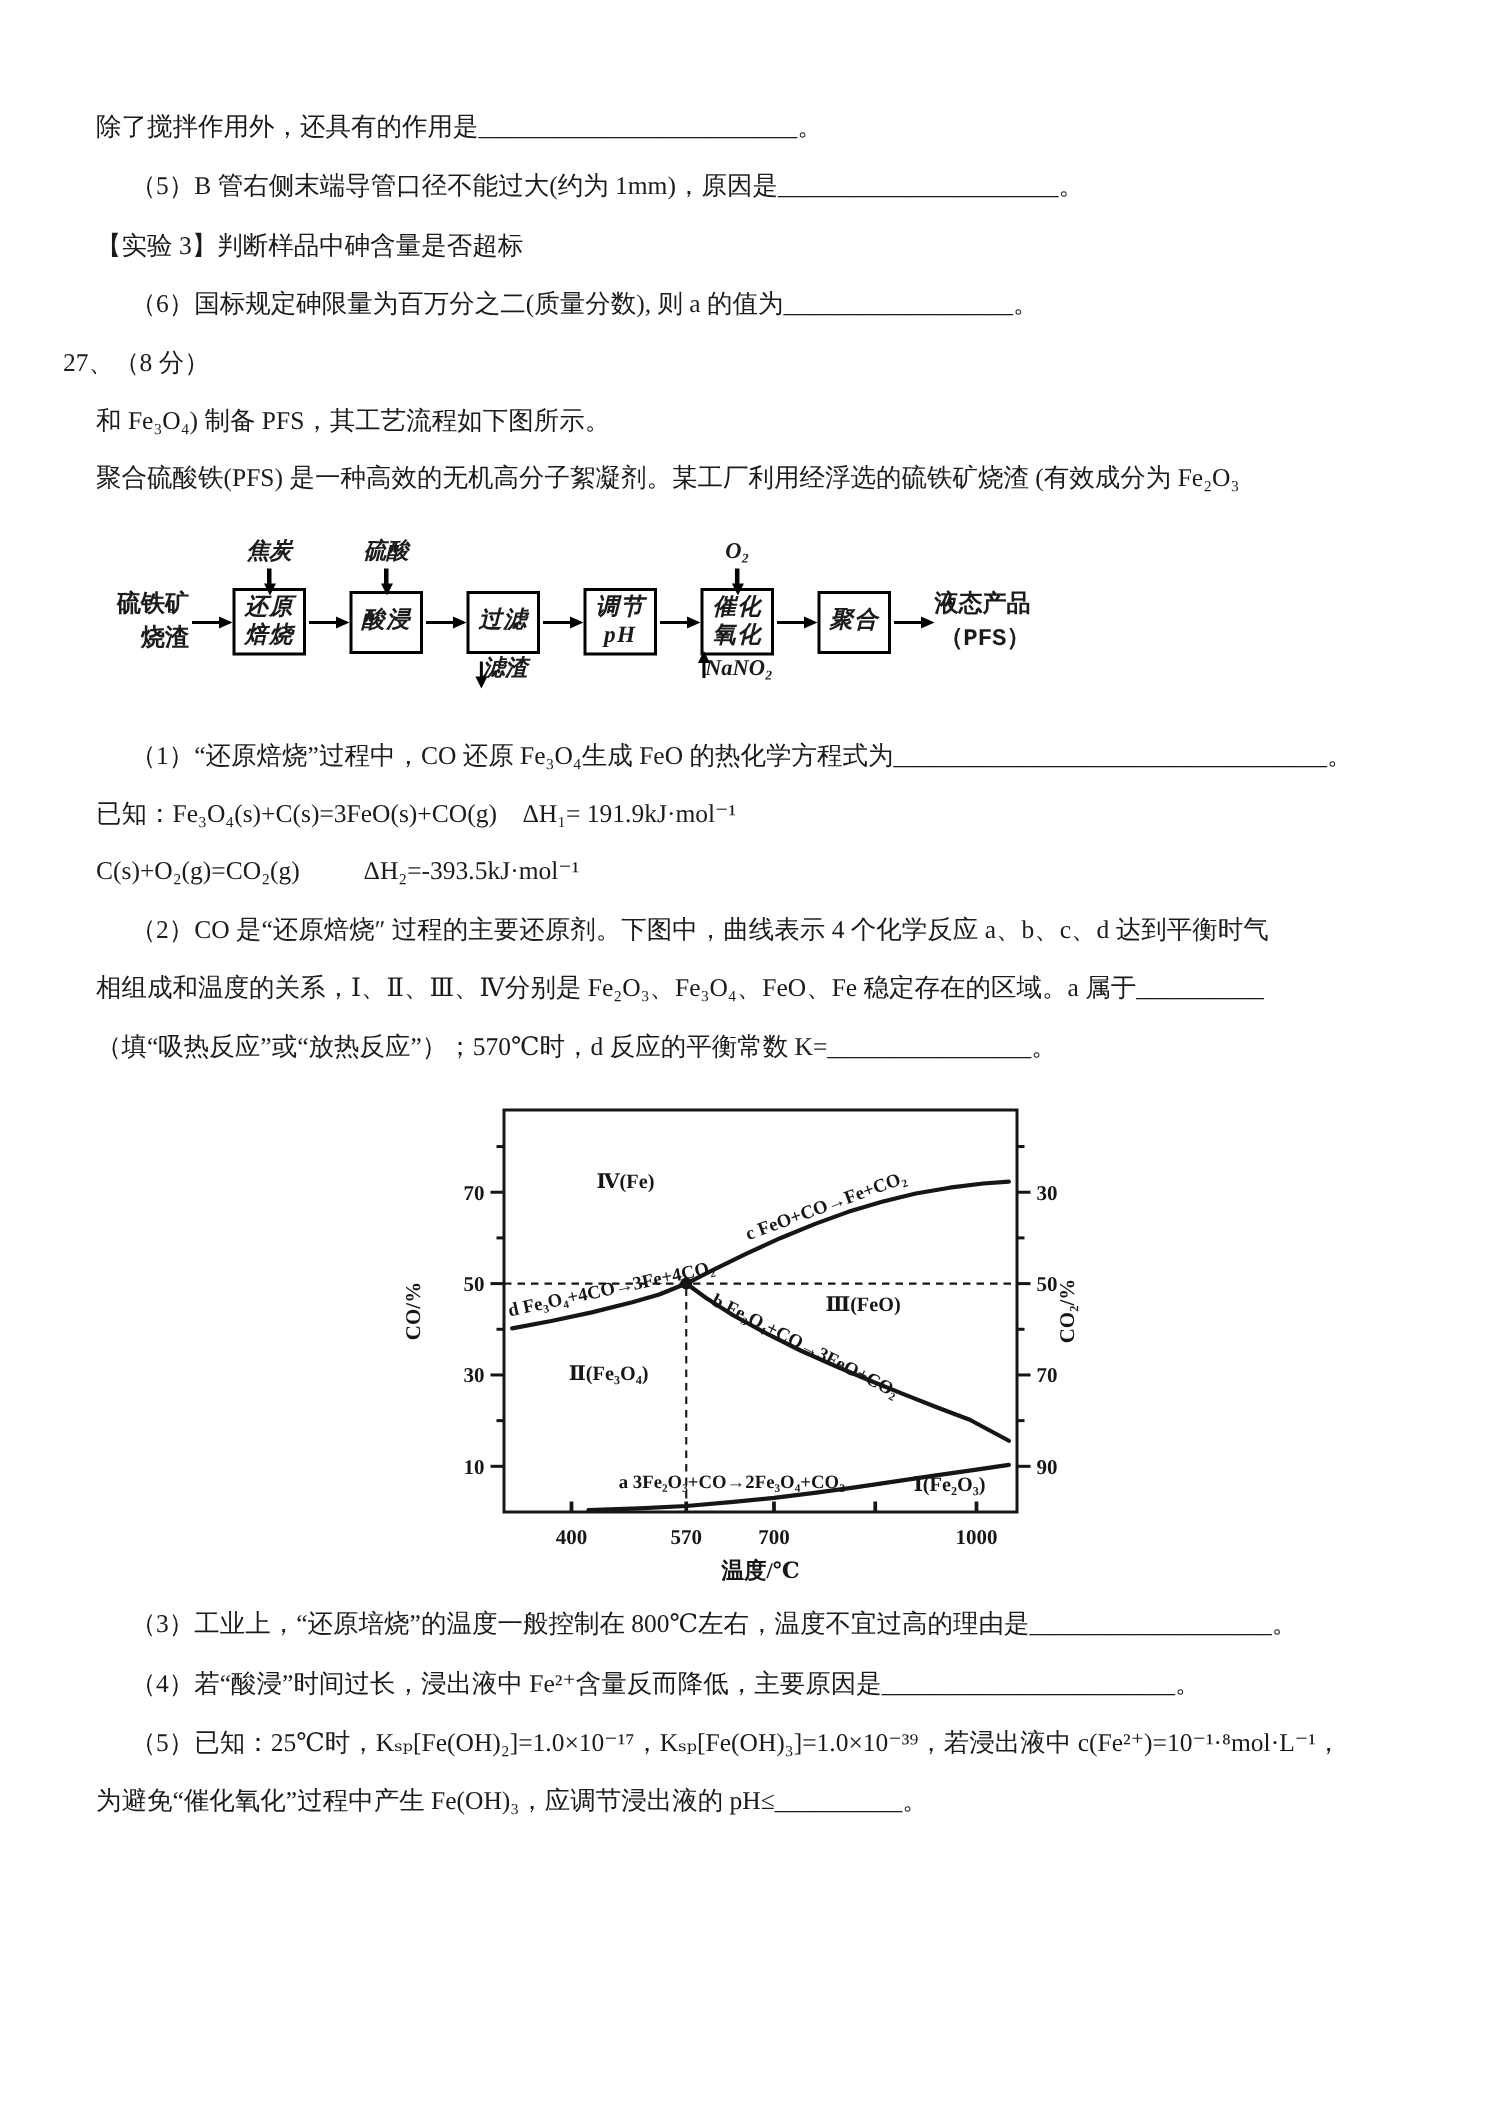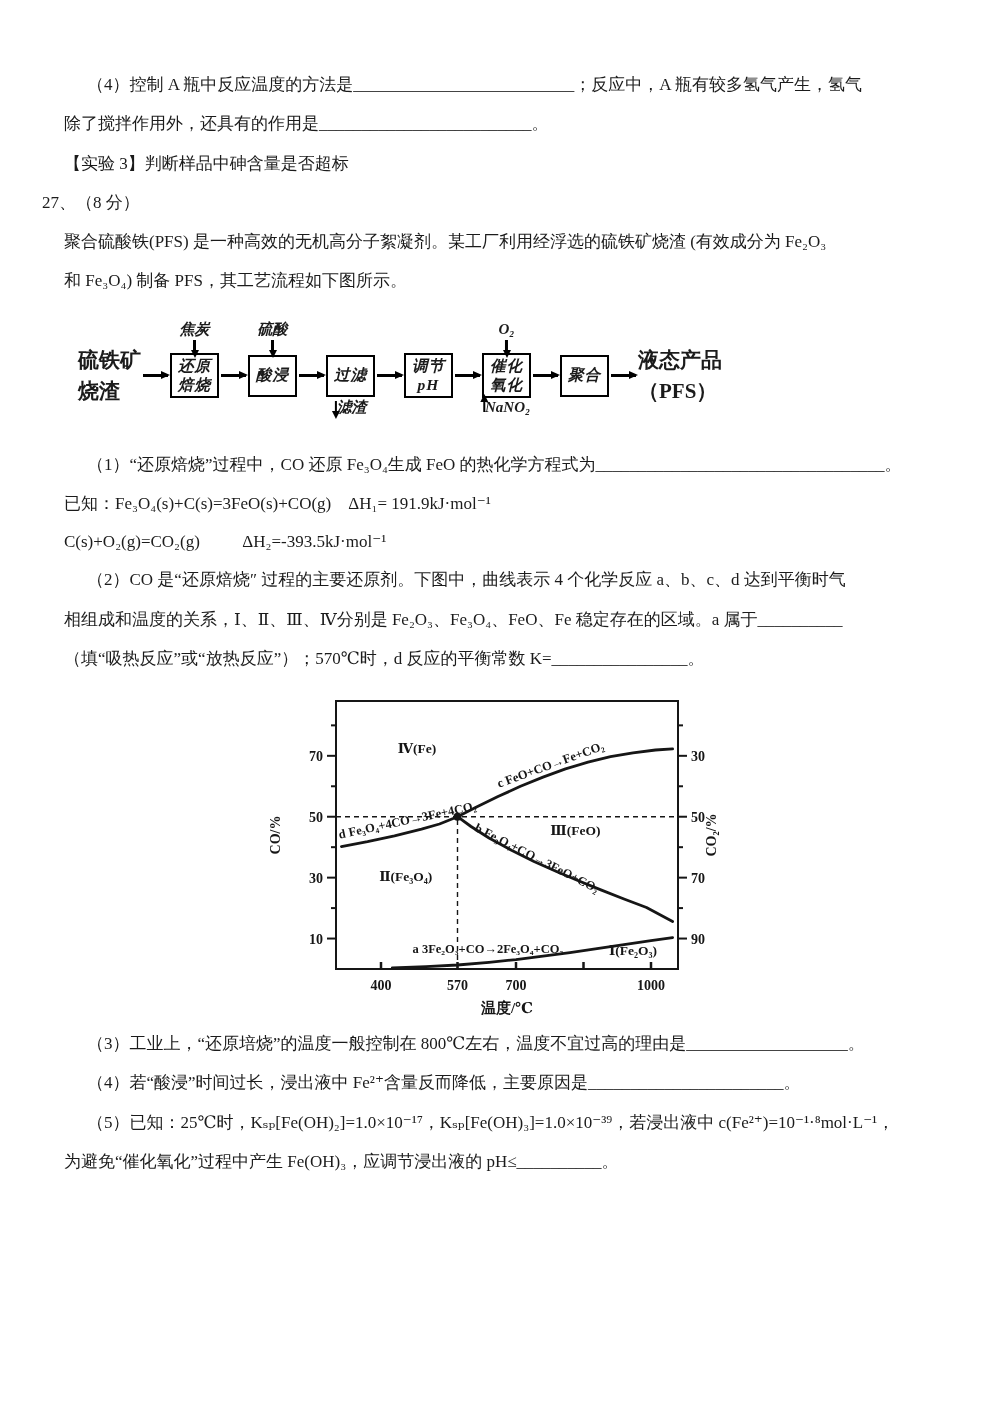--- a/index.html
+++ b/index.html
@@ -6,21 +6,21 @@
   body{width:992px;height:1403px;overflow:hidden;color:#1b1b1b;
        font-family:"Liberation Serif","DejaVu Serif",serif;}
   .page{padding:74px 58px 0 64px;}
   .line{font-size:17px;line-height:1.25;margin:0 0 18px;white-space:pre-wrap;}
   .indent{text-indent:23px;}
   .outdent{margin-left:-22px;}
   .gap-sm{margin-bottom:16px;}
   .gap-eq{margin-bottom:17px;}
   
   .flow{display:flex;align-items:center;height:136px;margin:4px 0 10px 14px;}
-  .ftext{font-weight:bold;font-size:21px;line-height:1.45;text-align:left;white-space:pre-line;flex:none;}
+  .ftext{font-weight:bold;font-size:16px;line-height:1.45;text-align:right;white-space:pre-line;flex:none;font-family:Liberation Mono, monospace;}
   .fstep{position:relative;display:flex;align-items:center;justify-content:center;height:100%;flex:none;font-style:italic;}
   .fbox{border:2px solid #000;min-width:44px;min-height:42px;display:flex;align-items:center;justify-content:center;
         font-weight:bold;font-size:15.5px;line-height:1.2;text-align:center;white-space:pre-line;
         padding:2px 6px;letter-spacing:1px;background:#fff;box-sizing:border-box;}
   .harr{width:25px;height:2.4px;background:#000;position:relative;flex:none;margin:0 2px;}
   .harr::after{content:"";position:absolute;right:-2px;top:50%;transform:translateY(-50%);
         border-left:9px solid #000;border-top:4.5px solid transparent;border-bottom:4.5px solid transparent;}
   .ftop{position:absolute;bottom:calc(50% + 23px);left:50%;transform:translateX(-50%);
         display:flex;flex-direction:column;align-items:center;}
   .fbot{position:absolute;top:calc(50% + 23px);left:50%;transform:translateX(-50%);
@@ -33,26 +33,27 @@
         border-bottom:8px solid #000;border-left:4.5px solid transparent;border-right:4.5px solid transparent;}
   
   .chartwrap{width:470px;margin:2px auto 12px;}
   .chartwrap svg{display:block;}
 </style>
 </head>
 <body>
 
 <div class="page">
 
-  <p class="line indent">（4）控制 A 瓶中反应温度的方法是__________________________；反应中，A 瓶有较多氢气产生，氢气</p>
   <p class="line">除了搅拌作用外，还具有的作用是_________________________。</p>
+  <p class="line indent">（5）B 管右侧末端导管口径不能过大(约为 1mm)，原因是______________________。</p>
   <p class="line">【实验 3】判断样品中砷含量是否超标</p>
+  <p class="line indent">（6）国标规定砷限量为百万分之二(质量分数), 则 a 的值为__________________。</p>
   <p class="line outdent">27、（8 分）</p>
+  <p class="line gap-sm">和 Fe₃O₄) 制备 PFS，其工艺流程如下图所示。</p>
   <p class="line">聚合硫酸铁(PFS) 是一种高效的无机高分子絮凝剂。某工厂利用经浮选的硫铁矿烧渣 (有效成分为 Fe₂O₃</p>
-  <p class="line gap-sm">和 Fe₃O₄) 制备 PFS，其工艺流程如下图所示。</p>
 
   <div class="flow">
     <div class="ftext">硫铁矿
 烧渣</div>
     <div class="harr"></div>
 
     <div class="fstep">
       <div class="ftop">
         <span class="flabel">焦炭</span>
         <span class="varr vdown"></span>

